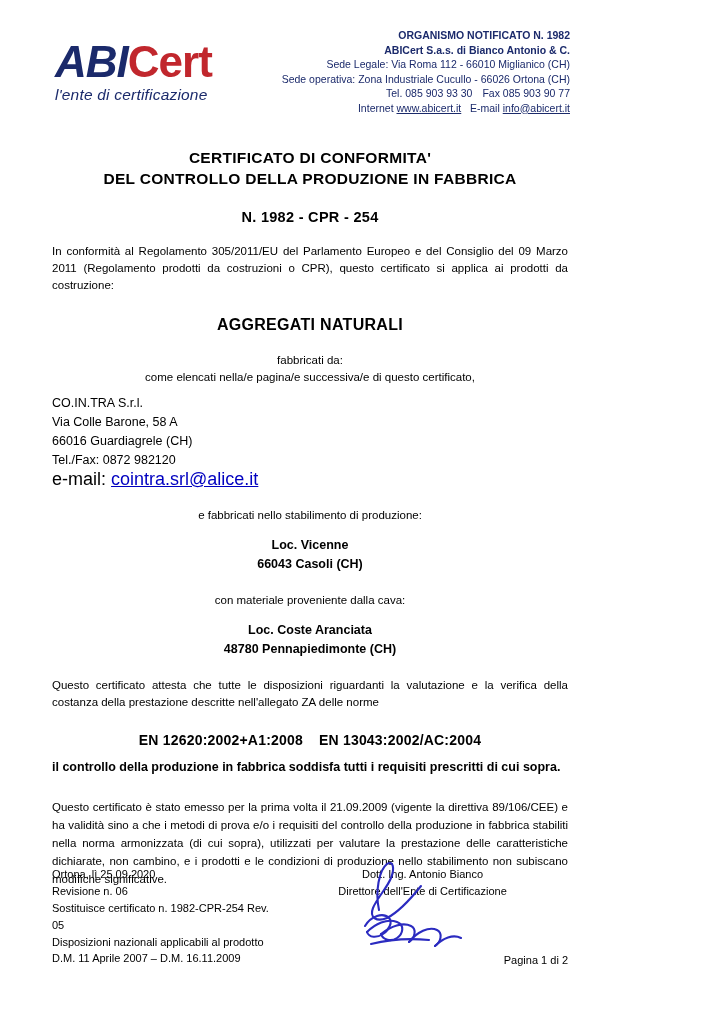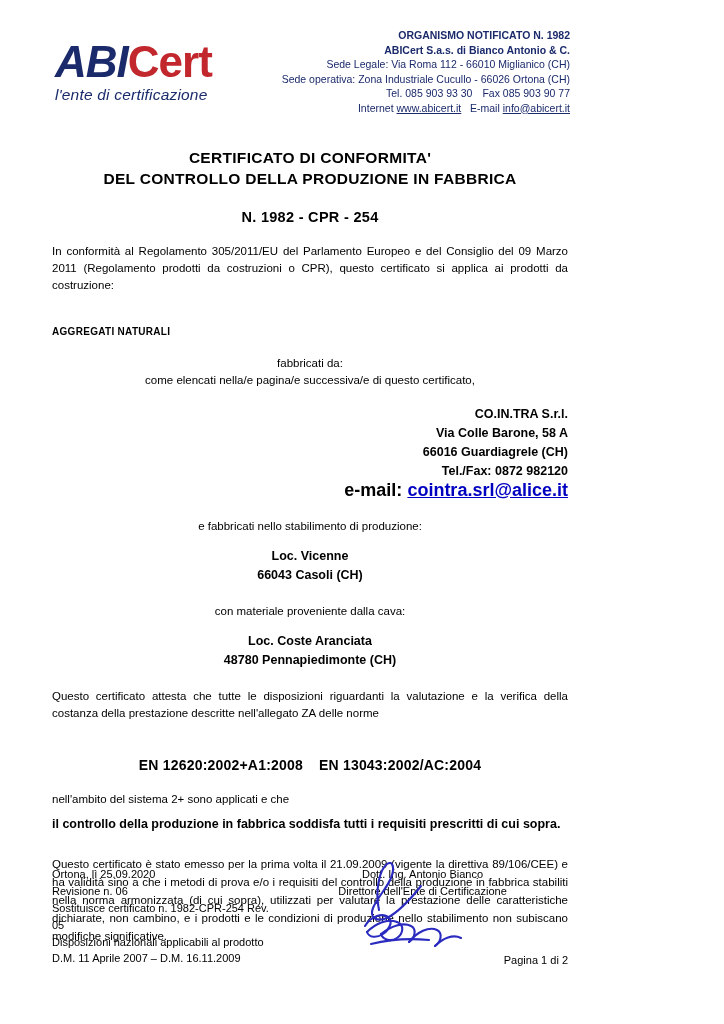--- a/index.html
+++ b/index.html
@@ -93,57 +93,58 @@
     letter-spacing: 0.3px;
   }
   .para {
     font-size: 11.5px;
     line-height: 17px;
     text-align: justify;
     margin-top: 18px;
     color: #000;
   }
   .product {
-    font-weight: bold;
-    font-size: 10px;
-    margin-top: 32px;
+    text-align: center;
+    font-weight: bold;
+    font-size: 16px;
+    margin-top: 22px;
     letter-spacing: 0.3px;
   }
   .small-center {
     text-align: center;
     font-size: 11.5px;
     line-height: 17px;
     margin-top: 18px;
   }
   .company {
-    text-align: right;
-    font-weight: bold;
+    text-align: left;
+    font-weight: normal;
     font-size: 12.5px;
     line-height: 19px;
-    margin-top: 16px;
+    margin-top: 8px;
   }
   .company a {
     color: #0000c0;
     text-decoration: underline;
   }
   .email-line {
     font-size: 18px;
   }
   .plant {
     text-align: center;
     font-weight: bold;
     font-size: 12.5px;
     line-height: 19px;
     margin-top: 12px;
   }
   .norms {
     text-align: center;
     font-weight: bold;
     font-size: 14px;
-    margin-top: 35px;
+    margin-top: 21px;
     letter-spacing: 0.2px;
   }
   .norms span { margin: 0 8px; }
   .ambito {
     font-size: 11.5px;
     margin-top: 20px;
   }
   .statement {
     font-weight: bold;
     font-size: 12.5px;
@@ -273,21 +274,20 @@
       <div>Loc. Coste Aranciata</div>
       <div>48780 Pennapiedimonte (CH)</div>
     </div>
 
     <div class="para">Questo certificato attesta che tutte le disposizioni riguardanti la valutazione e la verifica della costanza della prestazione descritte nell'allegato ZA delle norme</div>
 
     <div class="norms">
       <span>EN 12620:2002+A1:2008</span><span>EN 13043:2002/AC:2004</span>
     </div>
 
-    <div class="ambito">nell'ambito del sistema 2+ sono applicati e che</div>
 
     <div class="statement">il controllo della produzione in fabbrica soddisfa tutti i requisiti prescritti di cui sopra.</div>
 
     <div class="final-para">Questo certificato è stato emesso per la prima volta il 21.09.2009 (vigente la direttiva 89/106/CEE) e ha validità sino a che i metodi di prova e/o i requisiti del controllo della produzione in fabbrica stabiliti nella norma armonizzata (di cui sopra), utilizzati per valutare la prestazione delle caratteristiche dichiarate, non cambino, e i prodotti e le condizioni di produzione nello stabilimento non subiscano modifiche significative.</div>
 
   </div>
 
   <div class="footer">
     <div class="footer-row">
       <div class="footer-left">

